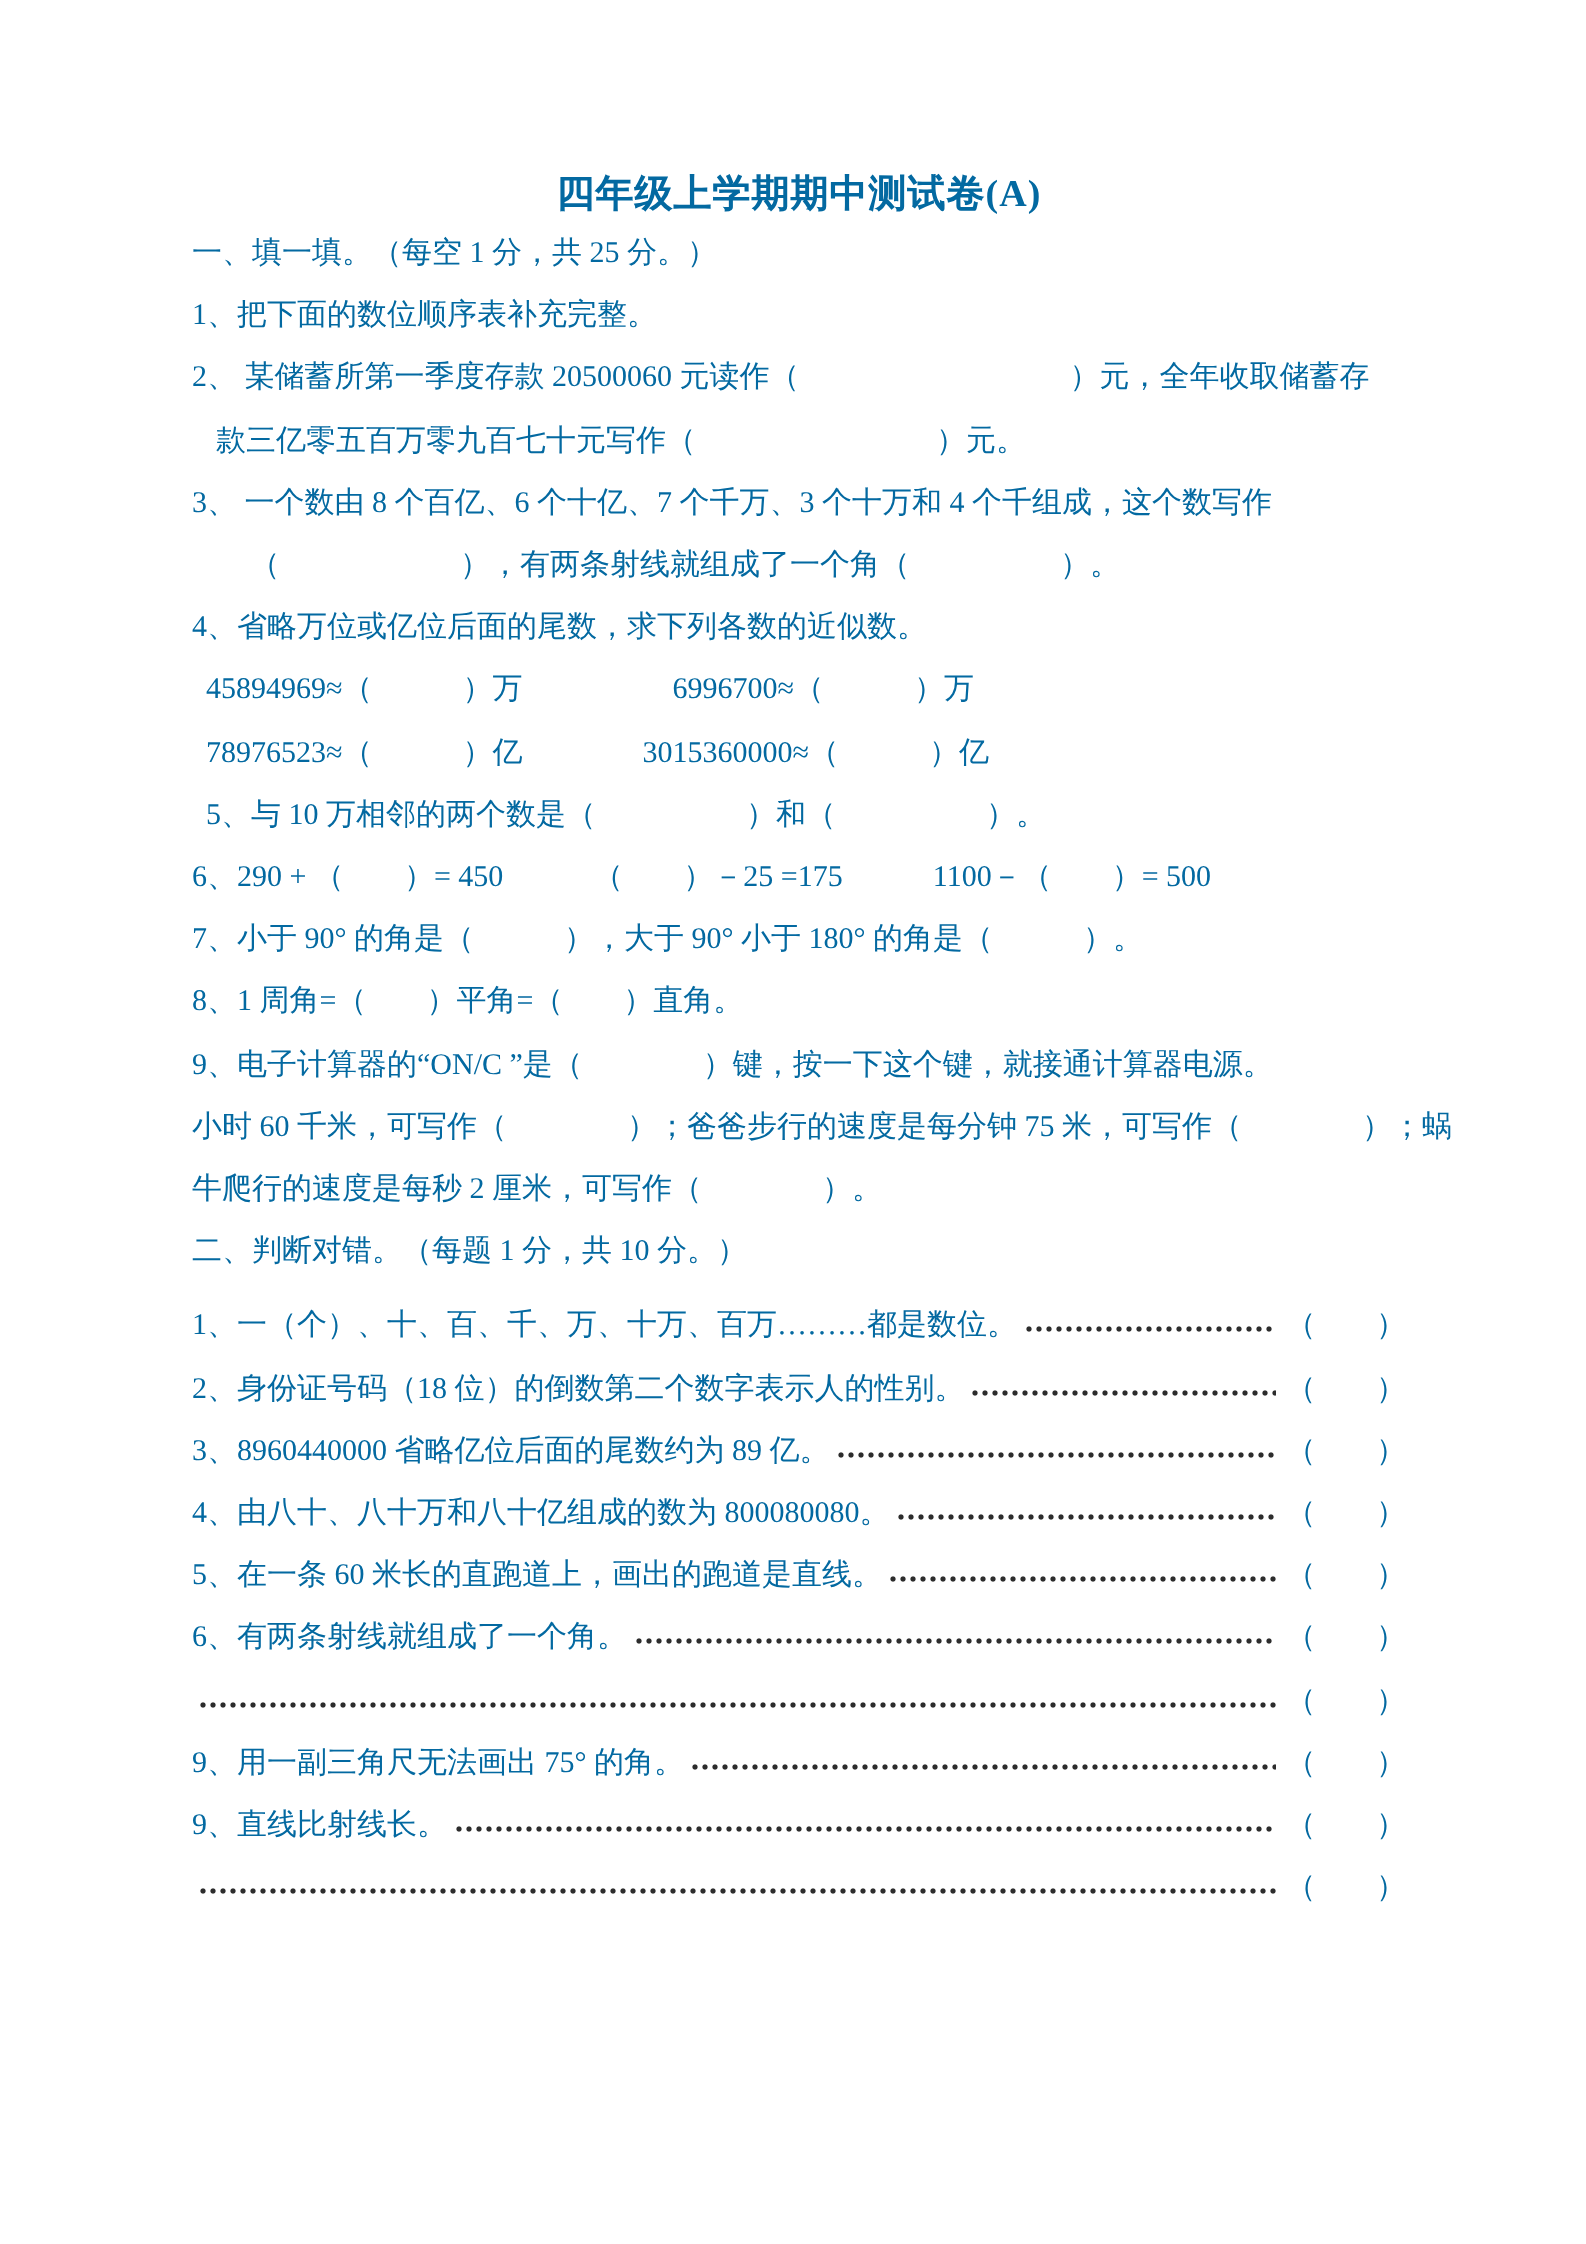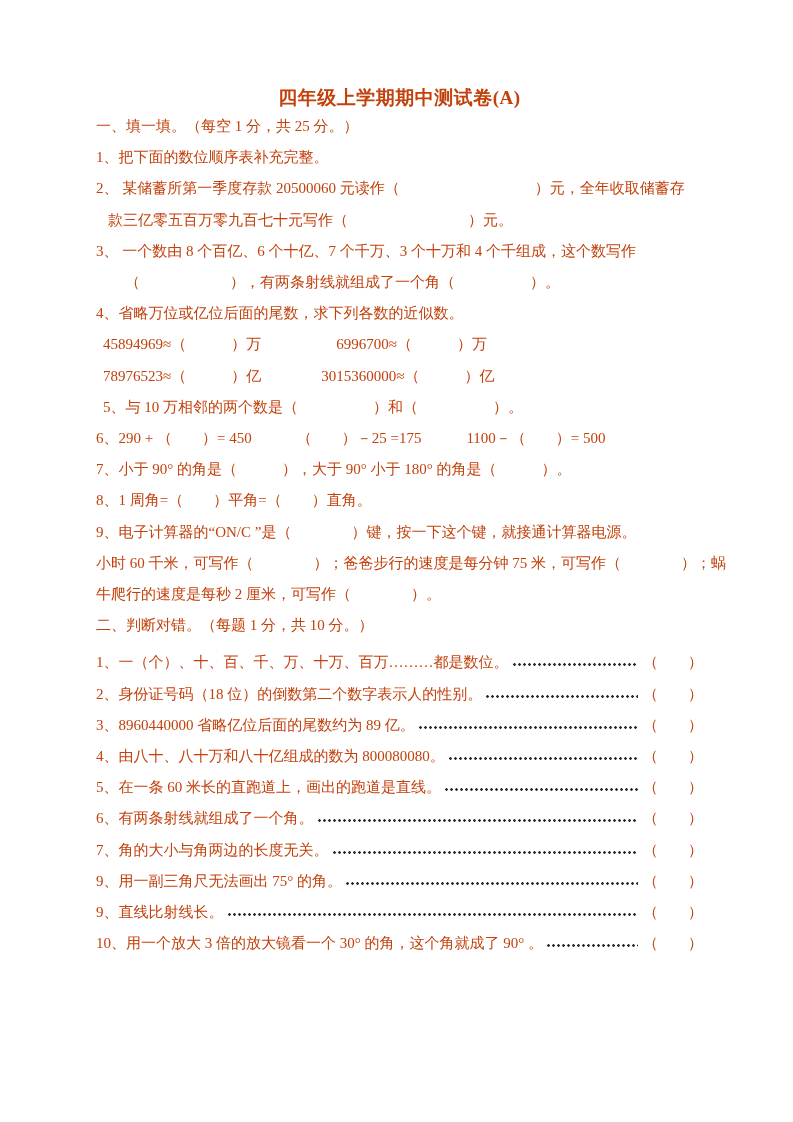--- a/index.html
+++ b/index.html
@@ -4,21 +4,21 @@
 <style>
   html, body { margin: 0; padding: 0; background: #ffffff; }
   .page {
     position: relative;
     width: 793px;
     height: 984px;
     background: #ffffff;
     box-sizing: border-box;
     padding: 84px 90px 0 96px;
     font-family: "Liberation Serif", "DejaVu Serif", serif;
-    color: #c2410c;
+    color: #0369a1;
     overflow: hidden;
   }
   .title {
     margin: 0;
     font-size: 19px;
     line-height: 27px;
     font-weight: 700;
     text-align: center;
     letter-spacing: 0.5px;
     white-space: pre;
@@ -104,33 +104,31 @@
     <span class="jtext">5、在一条 60 米长的直跑道上，画出的跑道是直线。</span>
     <span class="leader"></span>
     <span class="jbracket">（　　）</span>
   </div>
   <div class="jrow">
     <span class="jtext">6、有两条射线就组成了一个角。</span>
     <span class="leader"></span>
     <span class="jbracket">（　　）</span>
   </div>
   <div class="jrow">
-    <span class="jtext">7、角的大小与角两边的长度无关。</span>
     <span class="leader"></span>
     <span class="jbracket">（　　）</span>
   </div>
   <div class="jrow">
     <span class="jtext">9、用一副三角尺无法画出 75° 的角。</span>
     <span class="leader"></span>
     <span class="jbracket">（　　）</span>
   </div>
   <div class="jrow">
     <span class="jtext">9、直线比射线长。</span>
     <span class="leader"></span>
     <span class="jbracket">（　　）</span>
   </div>
   <div class="jrow">
-    <span class="jtext">10、用一个放大 3 倍的放大镜看一个 30° 的角，这个角就成了 90° 。</span>
     <span class="leader"></span>
     <span class="jbracket">（　　）</span>
   </div>
 
 </div>
 
 </body></html>

